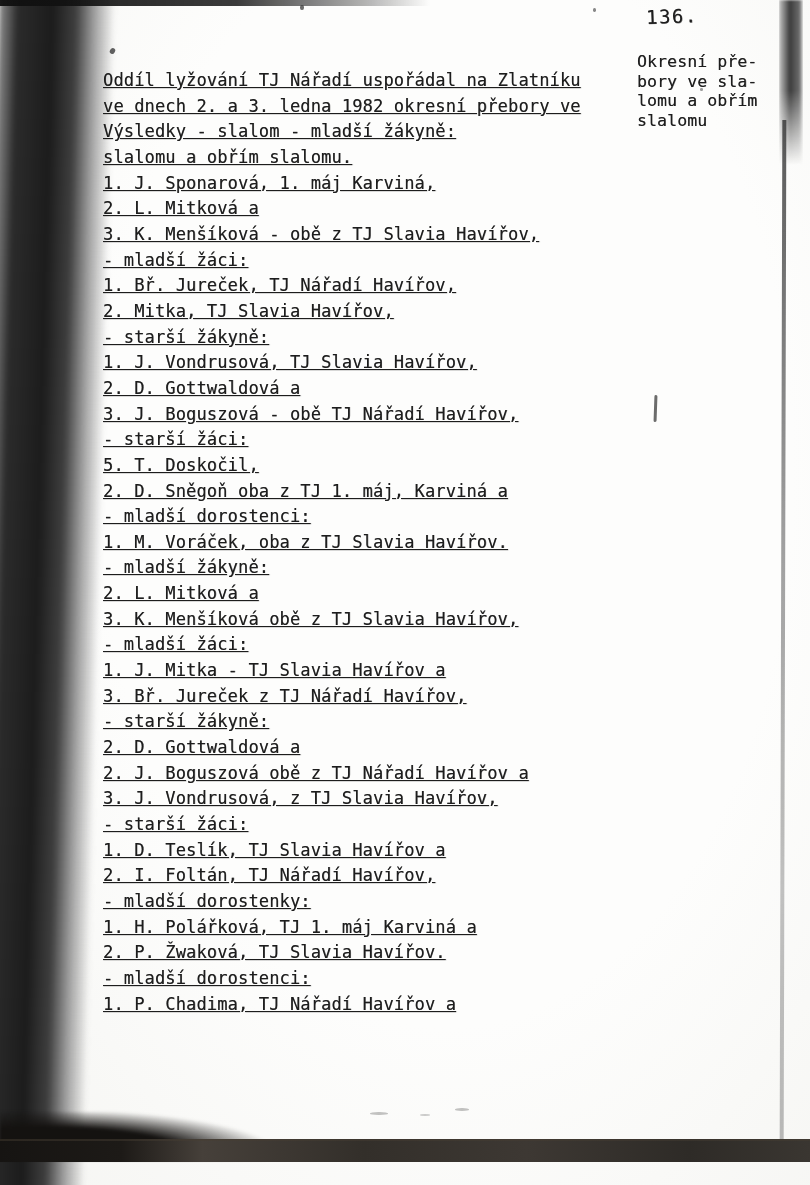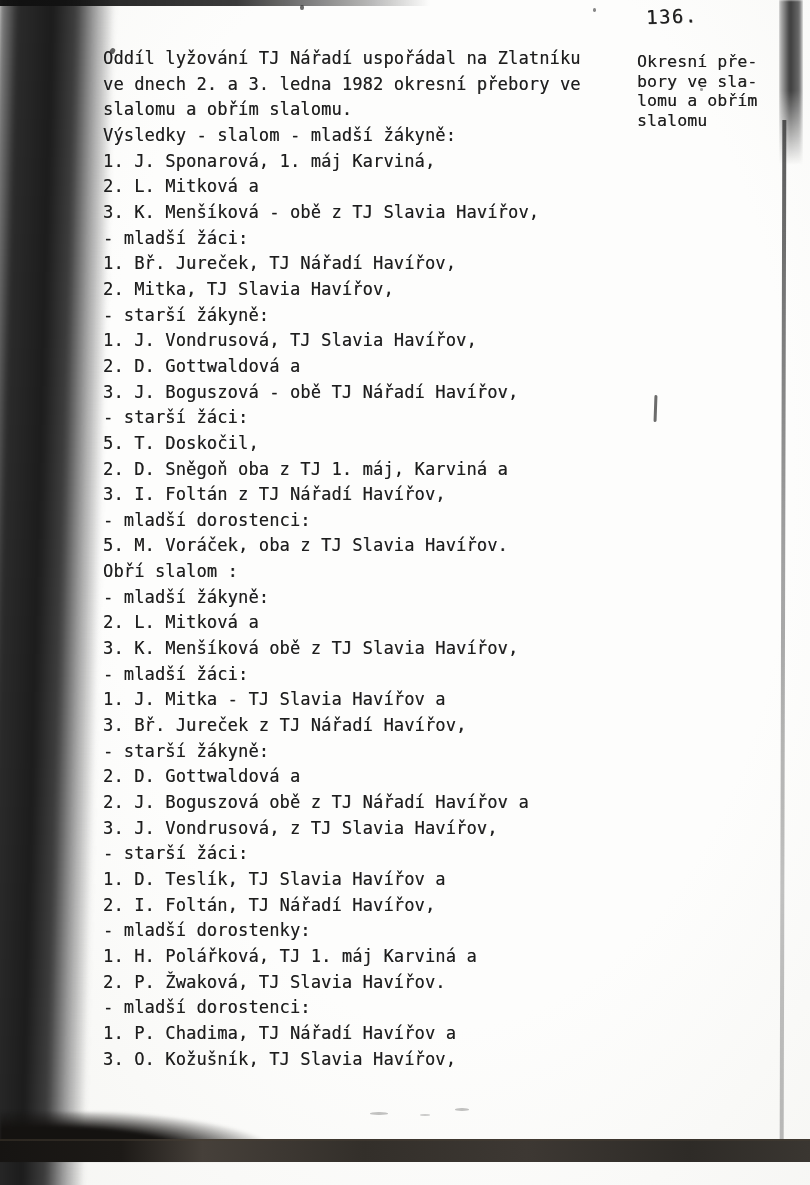--- a/index.html
+++ b/index.html
@@ -110,26 +110,27 @@
     width: 170px;
     font-size: 16.5px;
     line-height: 19.5px;
     letter-spacing: 0.1px;
     text-shadow: 0.3px 0.3px 0.4px rgba(25,25,25,0.55);
     margin-left: 20px;
   }
 
   .body-text {
     position: absolute;
-    left: 103px; top: 46px;
+    left: 103px; top: 68px;
     width: 560px;
     font-size: 17px;
     line-height: 25.65px;
     letter-spacing: 0.15px;
     text-shadow: 0.3px 0.3px 0.4px rgba(25,25,25,0.55);
+    text-decoration: underline;
   }
 
   .line { white-space: pre; }
 
   .speck { position: absolute; background: #3b3b3b; border-radius: 45%; }
 </style>
 </head>
 <body>
 
 <div class="scan">
@@ -146,58 +147,55 @@
   <div class="margin-note" id="margin-note">
       <div class="line">Okresní pře-</div>
       <div class="line">bory ve sla-</div>
       <div class="line">lomu a obřím</div>
       <div class="line">slalomu</div>
     </div>
 
   <div class="body-text" id="body-text">
       <div class="line">Oddíl lyžování TJ Nářadí uspořádal na Zlatníku</div>
       <div class="line">ve dnech 2. a 3. ledna 1982 okresní přebory ve</div>
+      <div class="line">Výsledky - slalom - mladší žákyně:</div>
       <div class="line">slalomu a obřím slalomu.</div>
-      <div class="line">Výsledky - slalom - mladší žákyně:</div>
       <div class="line">1. J. Sponarová, 1. máj Karviná,</div>
       <div class="line">2. L. Mitková a</div>
       <div class="line">3. K. Menšíková - obě z TJ Slavia Havířov,</div>
       <div class="line">- mladší žáci:</div>
       <div class="line">1. Bř. Jureček, TJ Nářadí Havířov,</div>
       <div class="line">2. Mitka, TJ Slavia Havířov,</div>
       <div class="line">- starší žákyně:</div>
       <div class="line">1. J. Vondrusová, TJ Slavia Havířov,</div>
       <div class="line">2. D. Gottwaldová a</div>
       <div class="line">3. J. Boguszová - obě TJ Nářadí Havířov,</div>
       <div class="line">- starší žáci:</div>
       <div class="line">5. T. Doskočil,</div>
       <div class="line">2. D. Sněgoň oba z TJ 1. máj, Karviná a</div>
-      <div class="line">3. I. Foltán z TJ Nářadí Havířov,</div>
       <div class="line">- mladší dorostenci:</div>
-      <div class="line">5. M. Voráček, oba z TJ Slavia Havířov.</div>
-      <div class="line">Obří slalom :</div>
+      <div class="line">1. M. Voráček, oba z TJ Slavia Havířov.</div>
       <div class="line">- mladší žákyně:</div>
       <div class="line">2. L. Mitková a</div>
       <div class="line">3. K. Menšíková obě z TJ Slavia Havířov,</div>
       <div class="line">- mladší žáci:</div>
       <div class="line">1. J. Mitka - TJ Slavia Havířov a</div>
       <div class="line">3. Bř. Jureček z TJ Nářadí Havířov,</div>
       <div class="line">- starší žákyně:</div>
       <div class="line">2. D. Gottwaldová a</div>
       <div class="line">2. J. Boguszová obě z TJ Nářadí Havířov a</div>
       <div class="line">3. J. Vondrusová, z TJ Slavia Havířov,</div>
       <div class="line">- starší žáci:</div>
       <div class="line">1. D. Teslík, TJ Slavia Havířov a</div>
       <div class="line">2. I. Foltán, TJ Nářadí Havířov,</div>
       <div class="line">- mladší dorostenky:</div>
       <div class="line">1. H. Polářková, TJ 1. máj Karviná a</div>
       <div class="line">2. P. Žwaková, TJ Slavia Havířov.</div>
       <div class="line">- mladší dorostenci:</div>
       <div class="line">1. P. Chadima, TJ Nářadí Havířov a</div>
-      <div class="line">3. O. Kožušník, TJ Slavia Havířov,</div>
     </div>
 
   <div class="speck" style="left:110px; top:48px; width:5px; height:6px; transform:rotate(30deg); opacity:.8;"></div>
   <div class="speck" style="left:300px; top:5px; width:4px; height:5px; opacity:.75;"></div>
   <div class="speck" style="left:593px; top:8px; width:3px; height:4px; opacity:.6;"></div>
   <div class="speck" style="left:654px; top:395px; width:3px; height:27px; border-radius:2px; transform:rotate(2deg); opacity:.75;"></div>
   <div class="speck" style="left:700px; top:88px; width:3px; height:3px; opacity:.5;"></div>
   <div class="speck" style="left:370px; top:1112px; width:18px; height:3px; opacity:.3;"></div>
   <div class="speck" style="left:420px; top:1114px; width:10px; height:2px; opacity:.25;"></div>
   <div class="speck" style="left:455px; top:1108px; width:14px; height:3px; opacity:.3;"></div>

